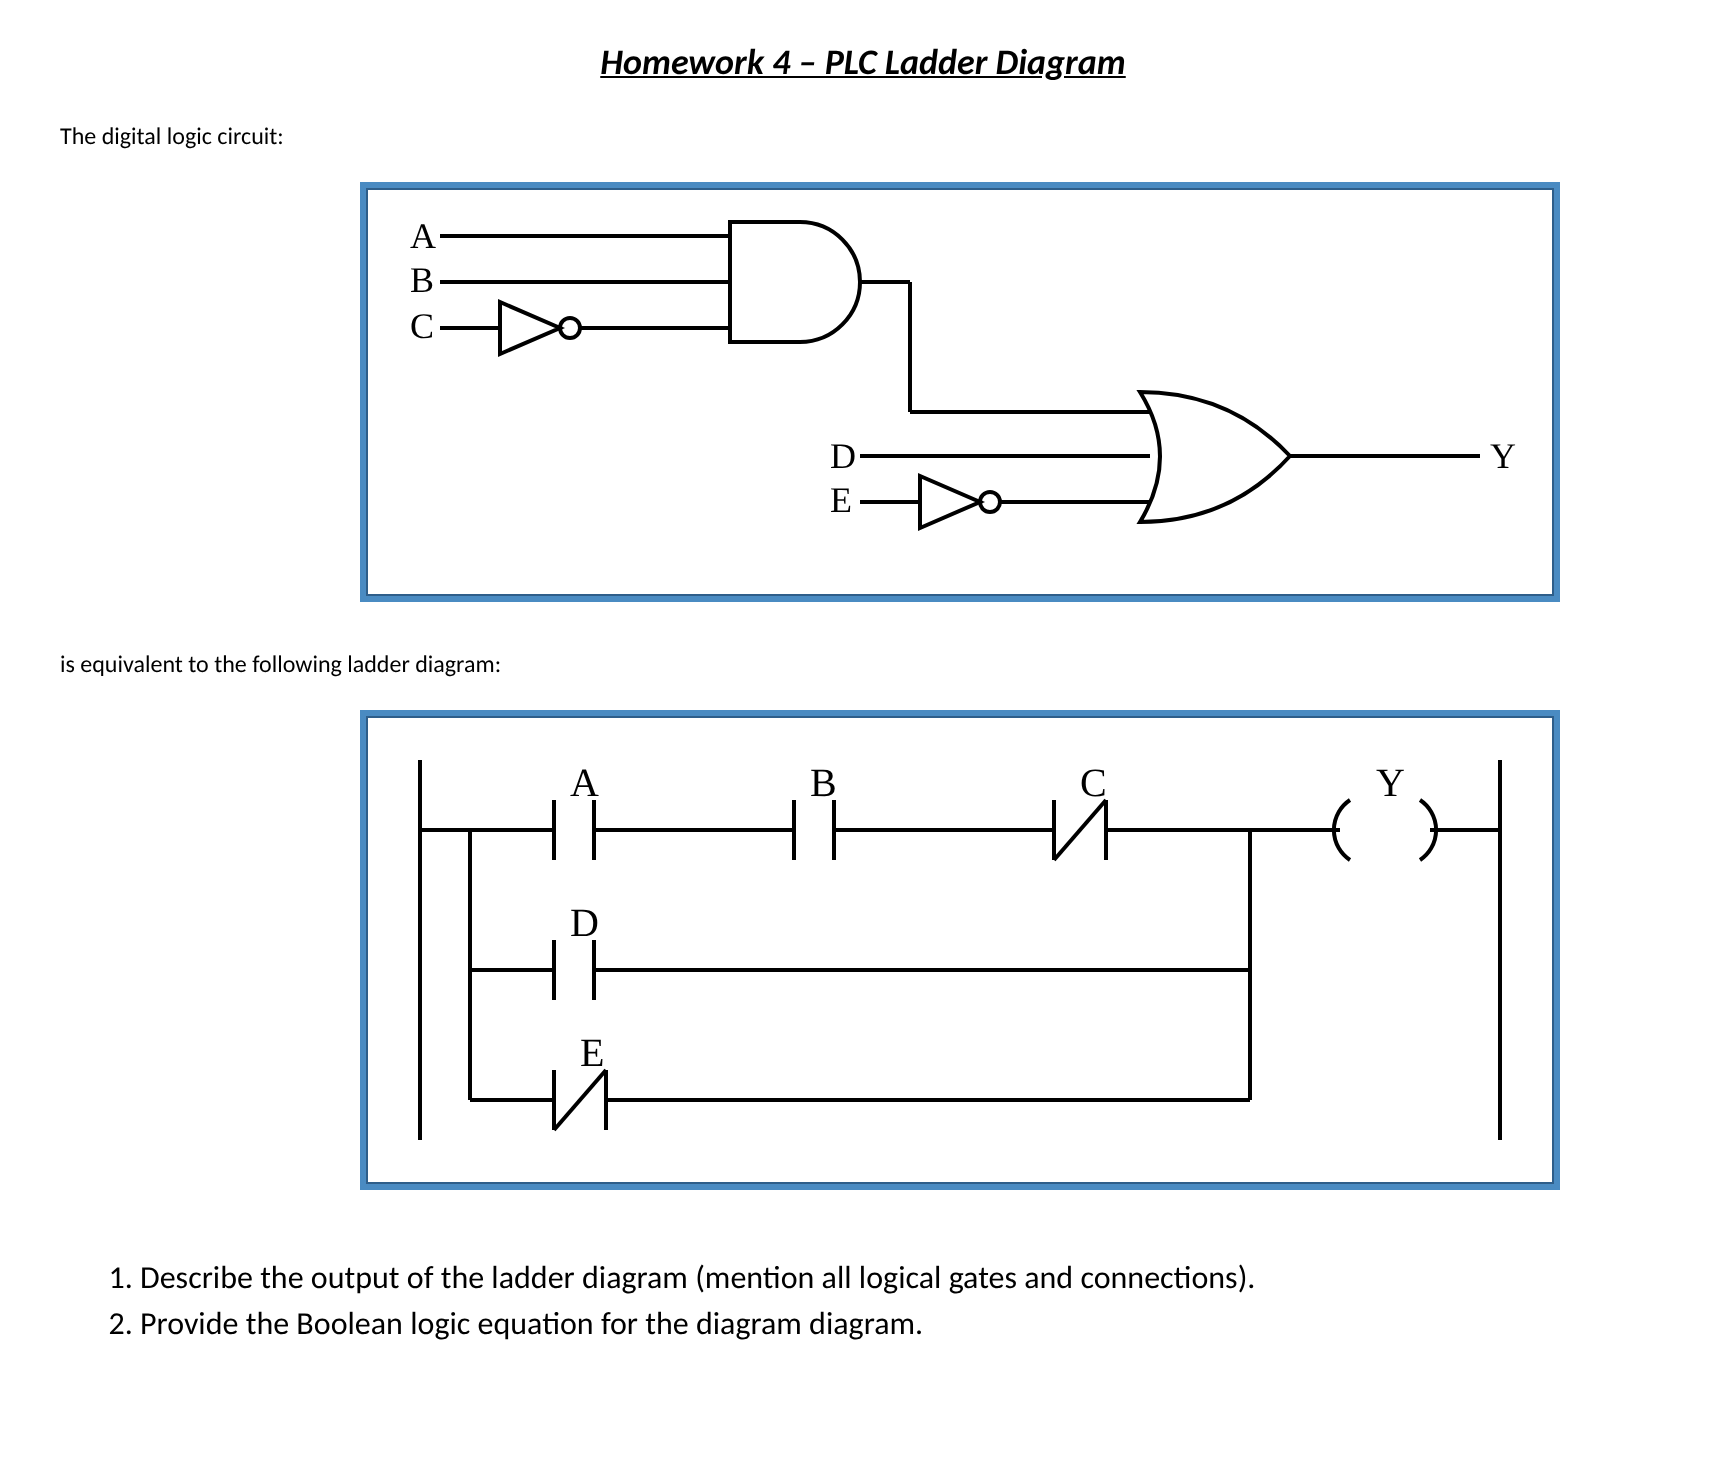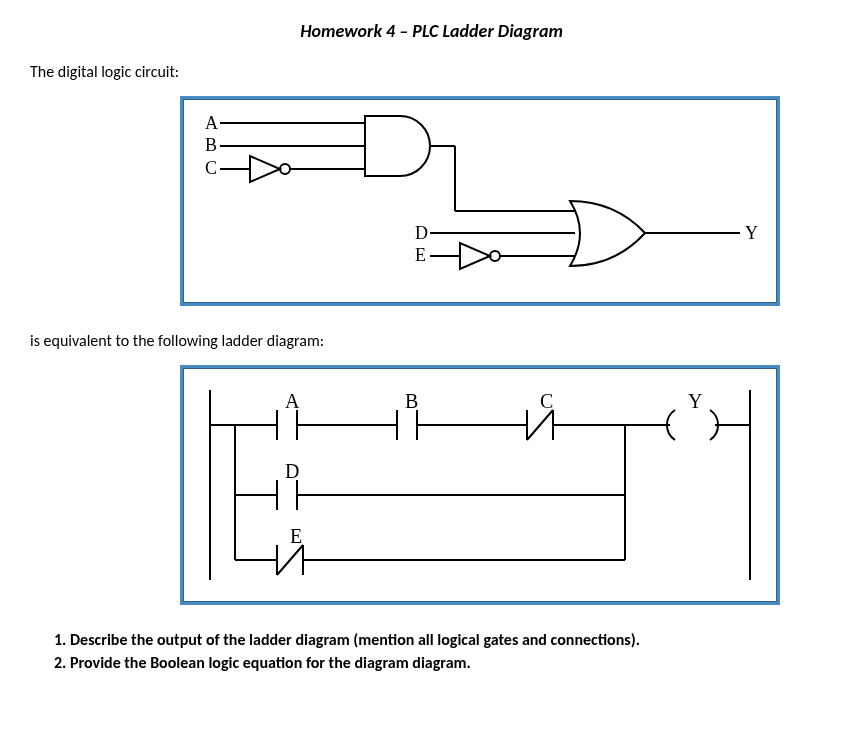--- a/index.html
+++ b/index.html
@@ -9,41 +9,41 @@
     margin: 0;
     padding: 20px 30px;
     width: 863px;
     box-sizing: border-box;
     background: #fff;
   }
   .title {
     text-align: center;
     font-weight: bold;
     font-style: italic;
+    text-decoration: underline;
     font-size: 18px;
     margin-bottom: 20px;
   }
   .body-text {
-    font-size: 16px;
+    font-size: 12px;
     margin: 10px 0 15px 0;
   }
   .diagram-frame {
     border: 3px solid #4a8bc2;
     box-shadow: inset 0 0 0 1px #2e5e8a;
     padding: 12px;
     margin: 0 0 25px 0;
     width: 600px;
     margin-left: 150px;
     box-sizing: border-box;
   }
   svg { display: block; }
   .questions {
-    margin-top: 25px;
+    margin-top: 35px;
     padding-left: 40px;
-    font-weight: bold;
   }
   .questions li {
     margin-bottom: 4px;
     font-size: 16px;
   }
 </style>
 </head>
 <body>
 
 <div class="title">Homework 4 – PLC Ladder Diagram</div>

